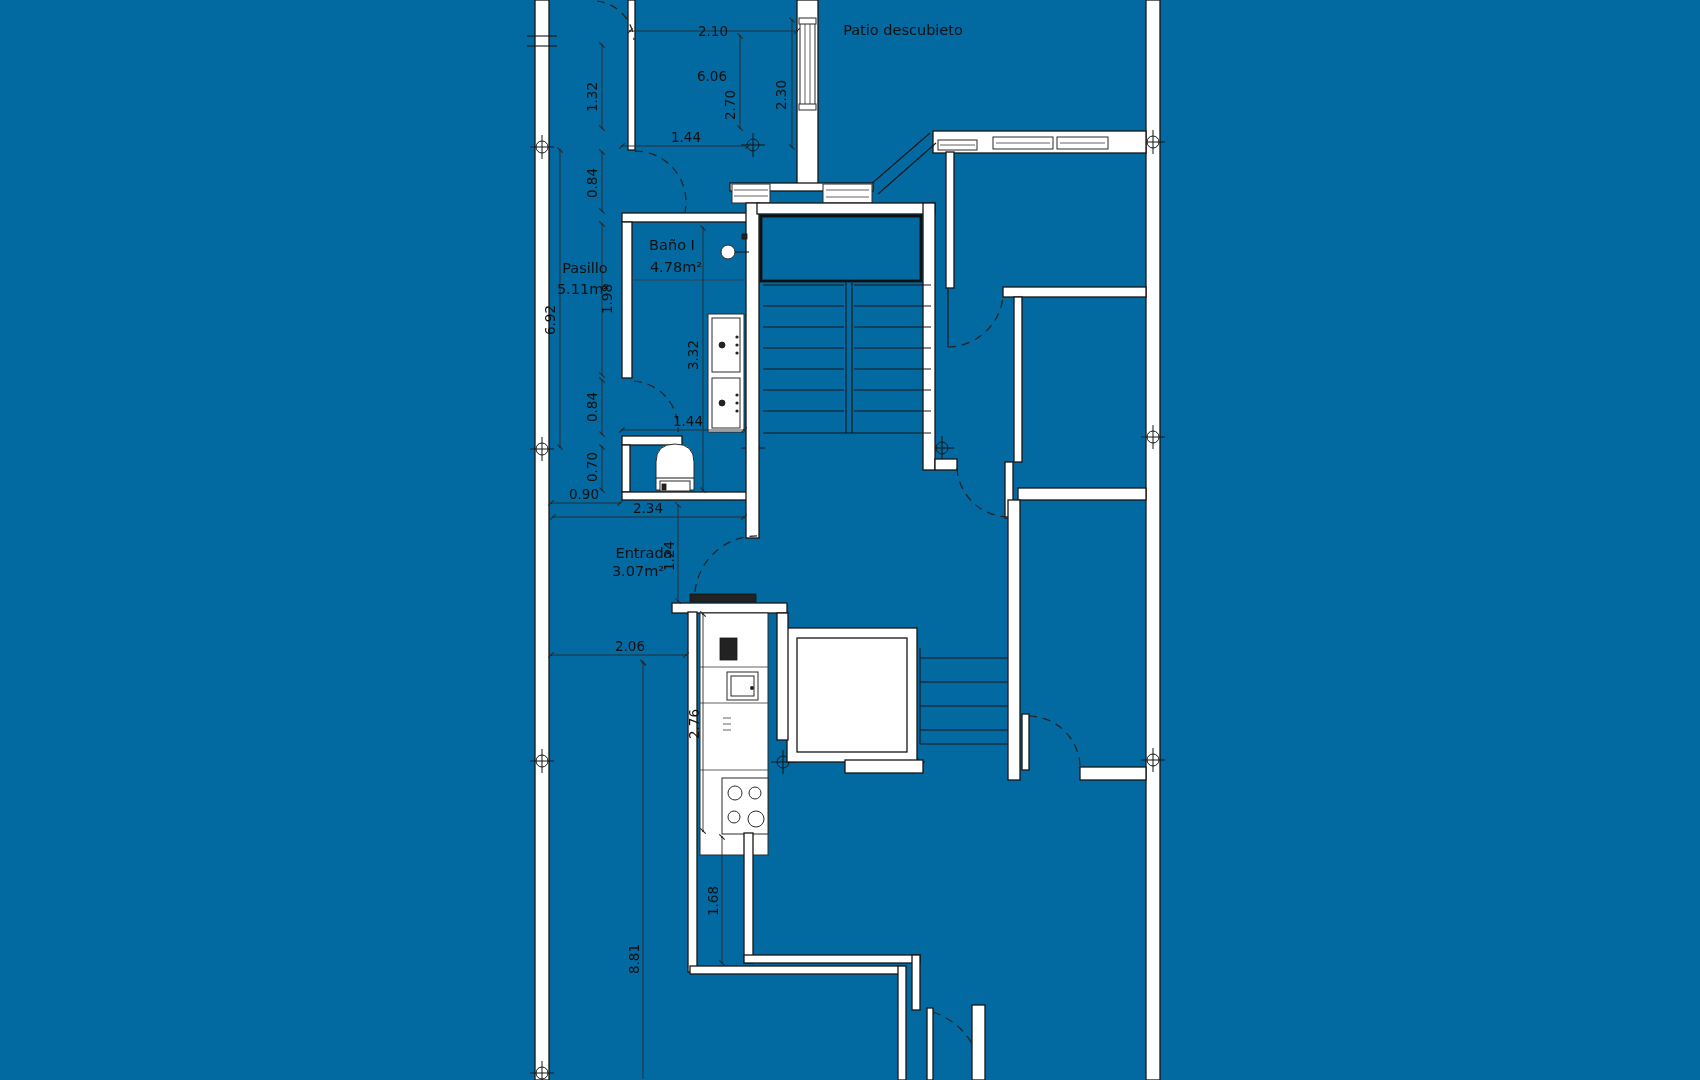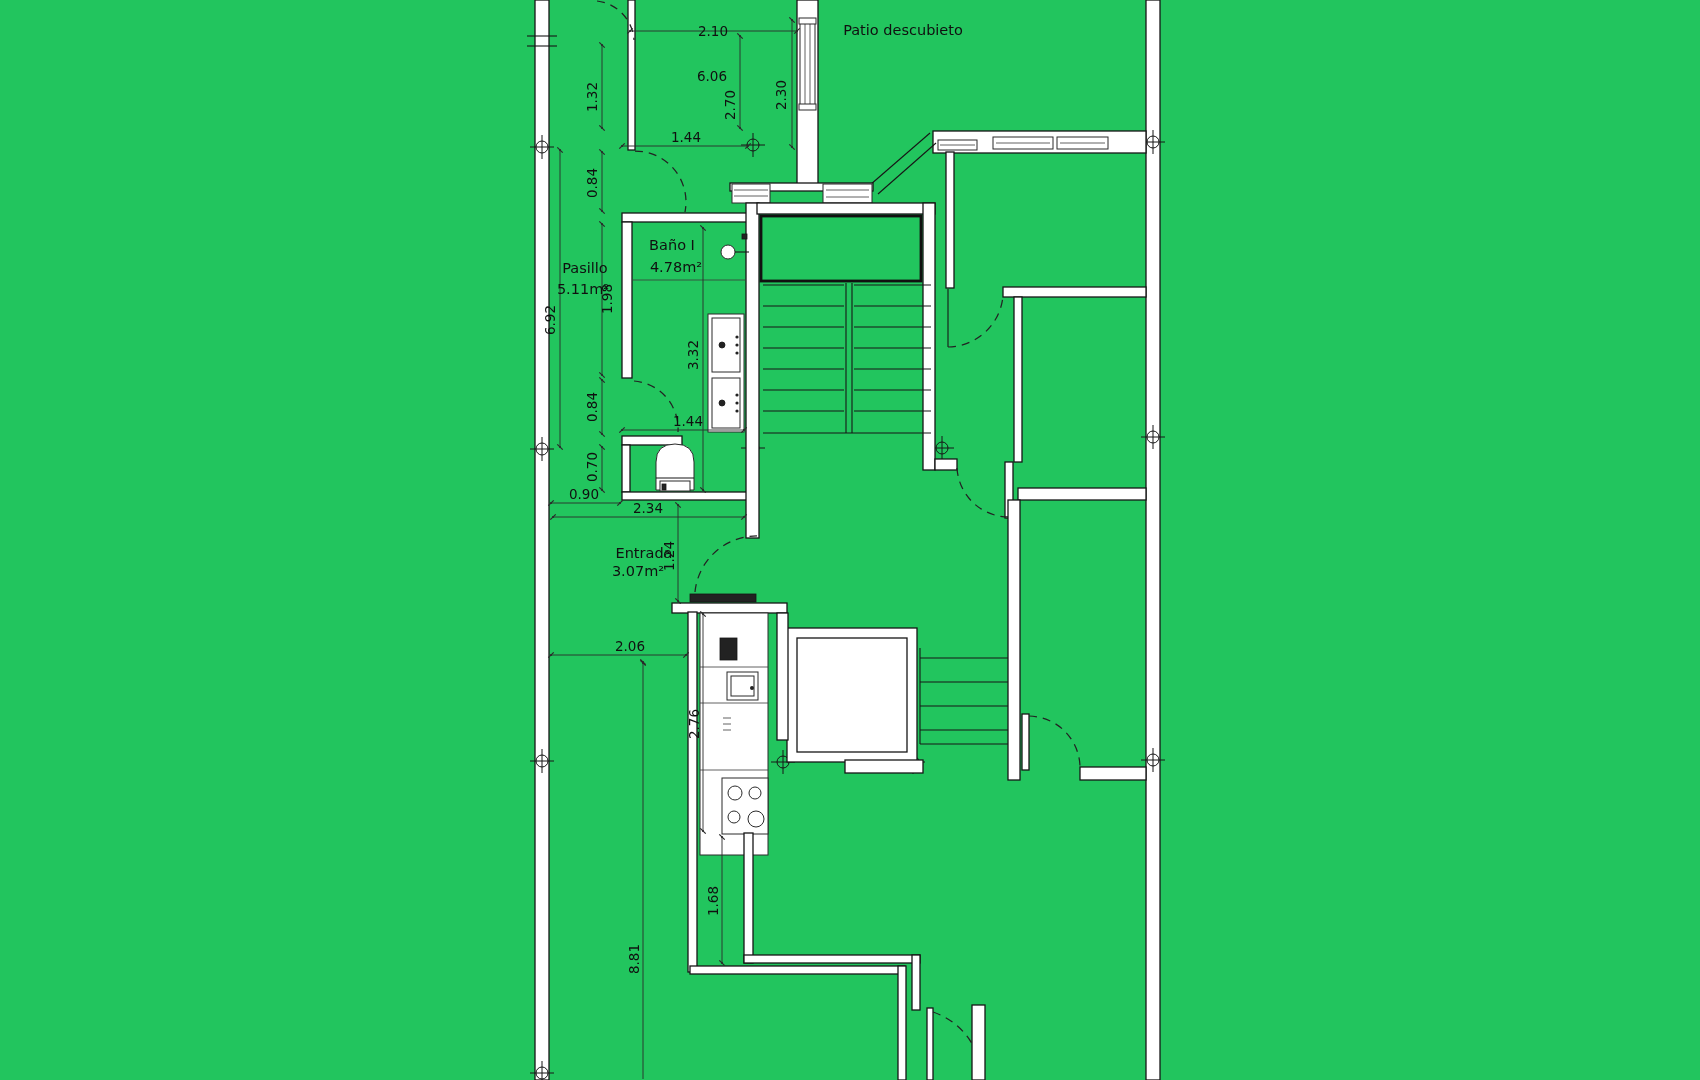--- a/index.html
+++ b/index.html
@@ -1,16 +1,16 @@
 <!DOCTYPE html>
 <html><head>
 <meta charset="utf-8">
 <style>
   html,body{margin:0;padding:0;background:#ffffff;}
-  .page{position:relative;width:1700px;height:1080px;background:#22c55e;overflow:hidden;
+  .page{position:relative;width:1700px;height:1080px;background:#0369a1;overflow:hidden;
         font-family:"DejaVu Sans", sans-serif;}
   svg{display:block}
   
   .w   {fill:#fff;stroke:#161616;stroke-width:1.3;}
   .wf  {fill:#222;stroke:#161616;stroke-width:0.8;}
   .ln  {stroke:#161616;stroke-width:1.1;fill:none;}
   .thin{stroke:#3a3a3a;stroke-width:0.8;fill:none;}
   .thk {stroke:#111;stroke-width:2.8;fill:none;}
   .dash{stroke:#222;stroke-width:1.25;fill:none;stroke-dasharray:8 6;}
   .dim {stroke:#2a2a2a;stroke-width:0.9;fill:none;marker-start:url(#tk);marker-end:url(#tk);}

